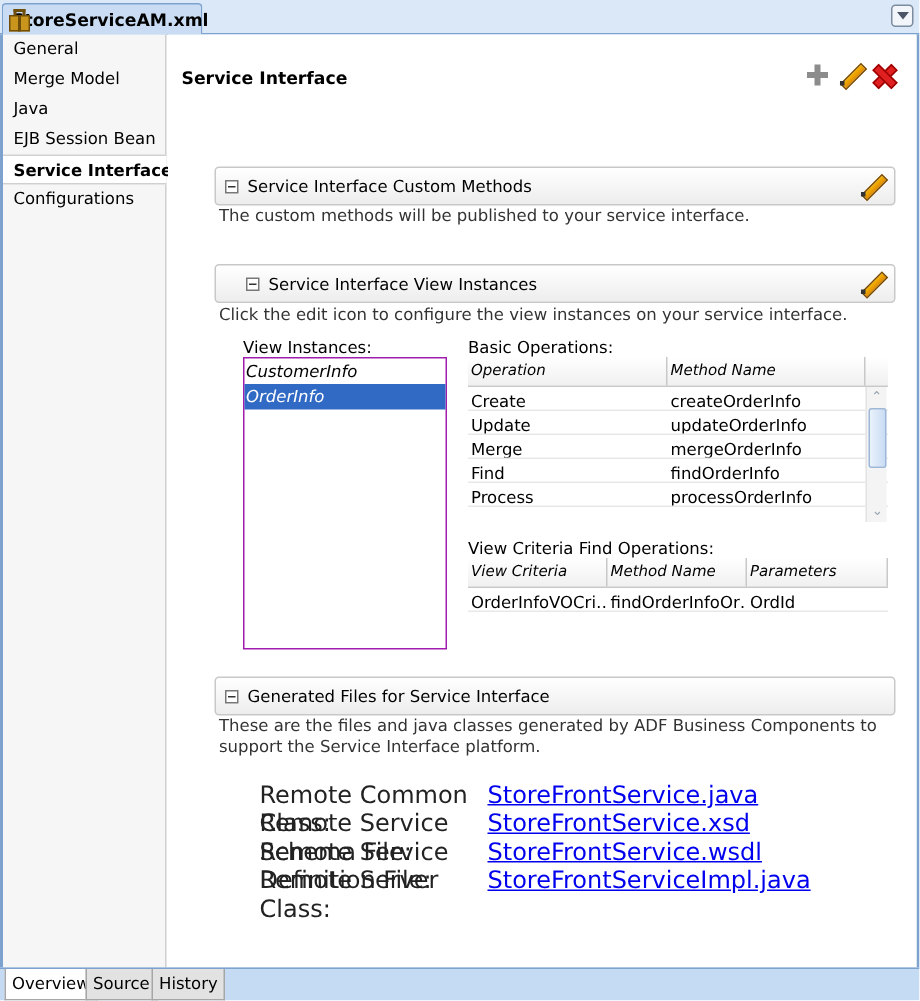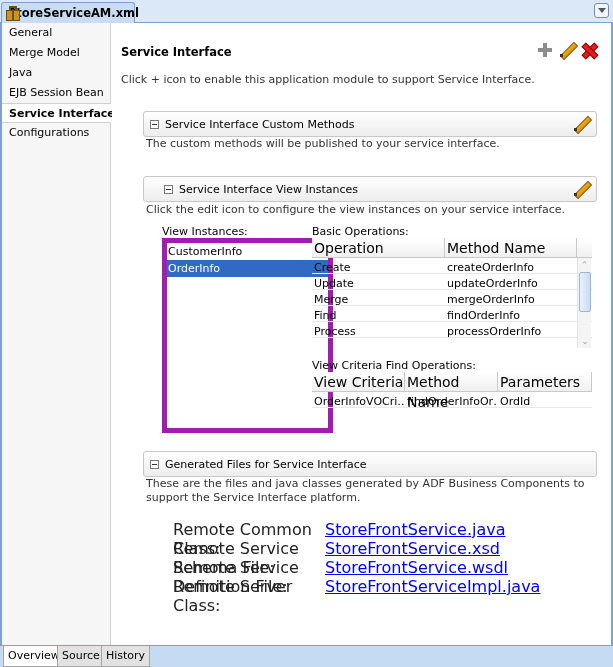--- a/index.html
+++ b/index.html
@@ -35,28 +35,28 @@
   .delete-icon::after { transform: rotate(-45deg); }
 
   .section-header { position: absolute; left: 31px; width: 454px; height: 26px; border: 1px solid #c8c8c8; border-radius: 3px; background: linear-gradient(#ffffff, #ededed); display: flex; align-items: center; padding-left: 6px; }
   .section-header .label { font-size: 11px; margin-left: 6px; }
   .collapse-icon { width: 9px; height: 9px; border: 1px solid #777; background: #fff; position: relative; }
   .collapse-icon::after { content: ""; position: absolute; left: 1px; top: 3px; width: 5px; height: 1px; background: #333; }
   .section-header .edit { position: absolute; right: 7px; top: 4px; }
   .section-desc { position: absolute; left: 34px; font-size: 11px; color: #333; }
 
   .vi-label { position: absolute; left: 50px; top: 202px; font-size: 11px; }
-  .vi-list { position: absolute; left: 50px; top: 215px; width: 171px; height: 195px; border: 5px solid #a21caf; background: #fff; }
+  .vi-list { position: absolute; left: 50px; top: 215px; width: 136px; height: 195px; border: 1px solid #a21caf; background: #fff; font-style: italic; }
   .vi-item { height: 17px; line-height: 17px; padding-left: 1px; font-size: 11px; }
   .vi-item.selected { background: #316ac5; color: #fff; }
 
   .bo-label { position: absolute; left: 200px; top: 202px; font-size: 11px; }
   .bo-table { position: absolute; left: 200px; top: 215px; width: 280px; height: 110px; overflow: hidden; }
   .tbl-head { display: flex; height: 20px; border-bottom: 1px solid #c8c8c8; background: linear-gradient(#fff, #f0f0f0); }
-  .tbl-head div { line-height: 20px; padding-left: 2px; font-size: 14px; border-right: 1px solid #c8c8c8; }
+  .tbl-head div { line-height: 20px; padding-left: 2px; font-size: 10px; border-right: 1px solid #c8c8c8; font-style: italic; }
   .tbl-row { display: flex; height: 16px; border-bottom: 1px solid #e8e8e8; }
   .tbl-row div { line-height: 19px; padding-left: 2px; font-size: 11px; overflow: hidden; white-space: nowrap; }
   .scrollbar { position: absolute; left: 465px; top: 235px; width: 14px; height: 90px; background: #f4f4f4; border-left: 1px solid #e4e4e4; }
   .scrollbar .arrow { height: 14px; display: flex; align-items: center; justify-content: center; color: #9aa6b3; font-size: 9px; }
   .scrollbar .thumb { position: absolute; left: 1px; top: 14px; width: 12px; height: 40px; border: 1px solid #9cb7d8; border-radius: 2px; background: linear-gradient(90deg, #eaf2fc, #c9dcf3); }
   .scrollbar .down { position: absolute; bottom: 0; left: 0; width: 14px; }
 
   .vc-label { position: absolute; left: 200px; top: 336px; font-size: 11px; }
   .vc-table { position: absolute; left: 200px; top: 349px; width: 280px; }
 
@@ -97,21 +97,20 @@
   <div class="nav-item">Configurations</div>
 </div>
 
 <div class="content">
   <div class="page-title">Service Interface</div>
   <div class="tool-icons">
     <span class="ico plus-icon"></span>
     <span class="ico pencil-icon"></span>
     <span class="ico delete-icon"></span>
   </div>
-  <div class="page-desc">Click + icon to enable this application module to support Service Interface.</div>
 
   <div class="section-header" style="top:88px;">
     <span class="collapse-icon"></span>
     <span class="label">Service Interface Custom Methods</span>
     <span class="ico pencil-icon edit"></span>
   </div>
   <div class="section-desc" style="top:114px;">The custom methods will be published to your service interface.</div>
 
   <div class="section-header" style="top:153px;padding-left:20px;">
     <span class="collapse-icon"></span>

